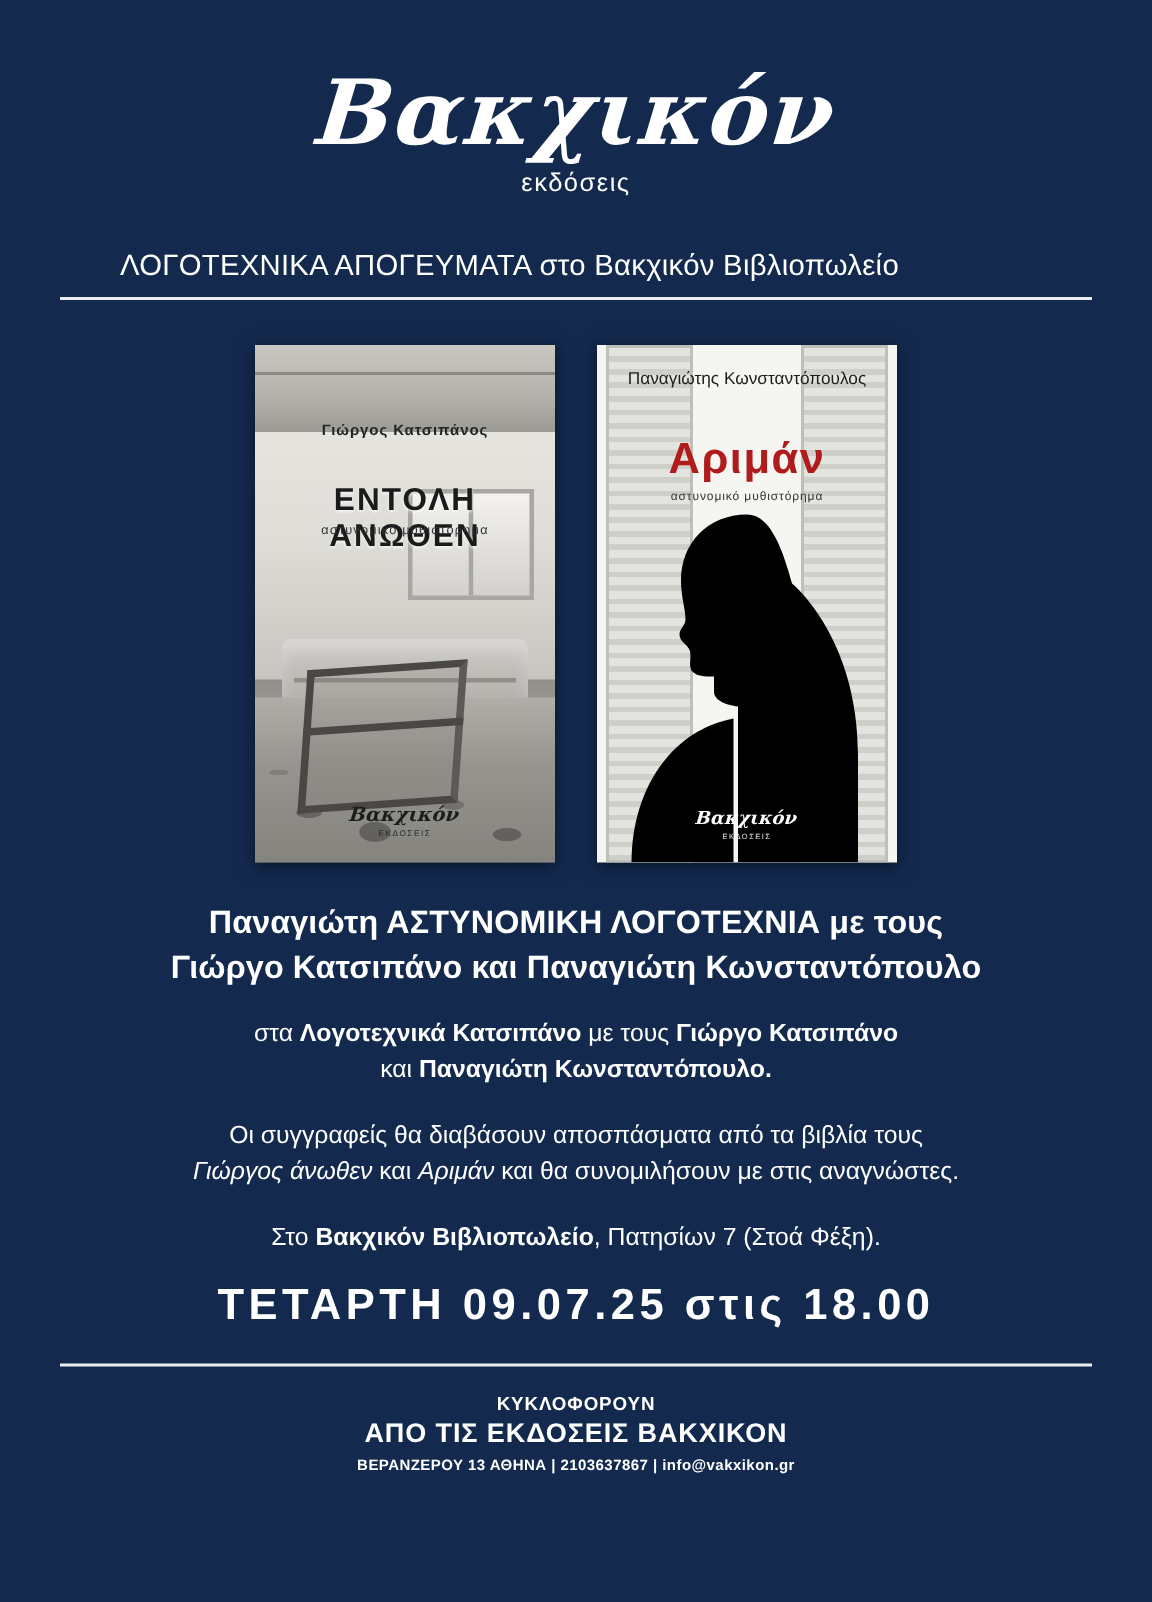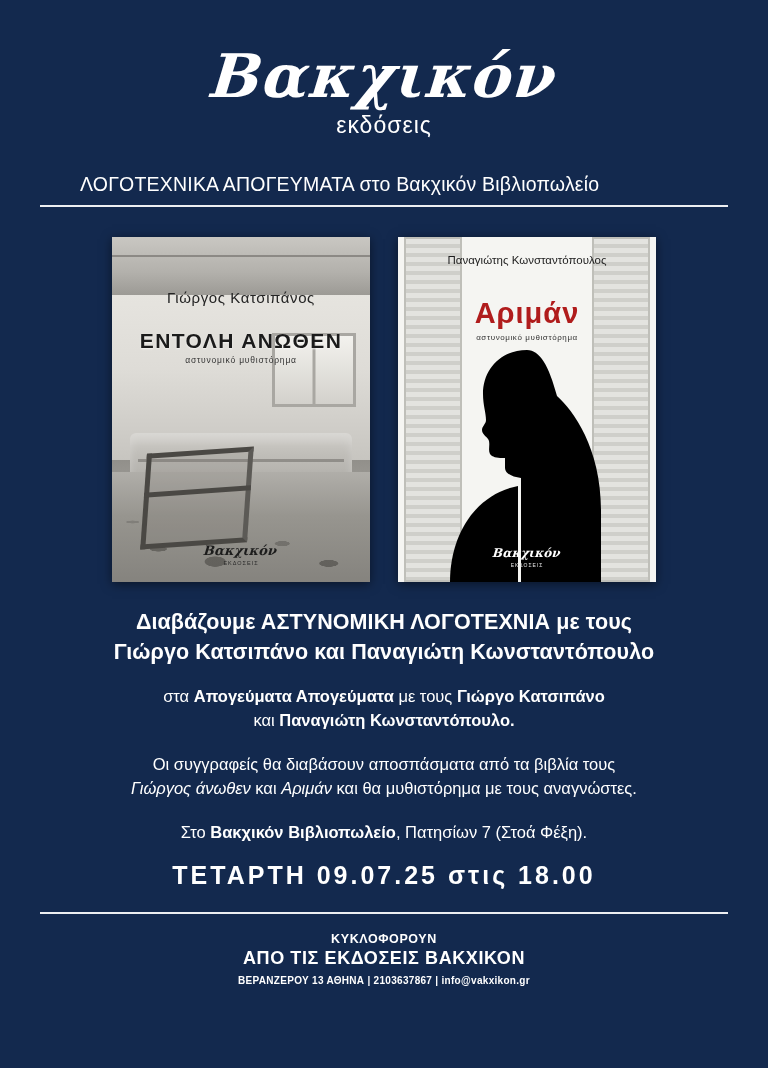--- a/index.html
+++ b/index.html
@@ -40,21 +40,21 @@
     font-weight: 700;
     font-size: 60px;
     letter-spacing: 1px;
     line-height: 1;
     color: #ffffff;
     transform: skewX(-6deg);
     display: inline-block;
   }
   .logo-sub {
     font-family: "Liberation Sans", sans-serif;
-    font-size: 23px;
+    font-size: 17px;
     letter-spacing: 1px;
     margin-top: 6px;
     color: #ffffff;
   }
 
   
   .band {
     width: 100%;
     margin-top: 34px;
     text-align: left;
@@ -76,21 +76,21 @@
   }
 
   
   .covers {
     display: flex;
     justify-content: center;
     gap: 28px;
     margin-top: 30px;
   }
   .cover {
-    width: 258px;
+    width: 200px;
     height: 345px;
     position: relative;
     overflow: hidden;
     box-shadow: 0 2px 10px rgba(0,0,0,0.5);
   }
 
   
   .cover-1 {
     background:
       linear-gradient(180deg, #d8d7d3 0%, #cfcdc9 18%, #b9b7b2 34%, #9f9d98 48%,
@@ -156,23 +156,24 @@
     color: #1b1b1b;
     font-size: 21px;
     font-weight: 700;
     letter-spacing: 1.4px;
     z-index: 4;
     text-shadow: 0 1px 2px rgba(255,255,255,0.7);
   }
   .c1-author {
     position: absolute; top: 52px; left: 0; right: 0; text-align: center;
     color: #242424;
-    font-size: 15px;
+    font-size: 10px;
     letter-spacing: 0.6px;
     z-index: 4;
+    font-weight: bold;
   }
   .c1-sub {
     position: absolute; top: 118px; left: 0; right: 0; text-align: center;
     color: #333333;
     font-size: 8.5px;
     letter-spacing: 0.8px;
     z-index: 4;
   }
   .c1-mark {
     position: absolute; bottom: 16px; left: 0; right: 0; text-align: center;
@@ -252,21 +253,21 @@
     line-height: 1.45;
   }
   .para.second { margin-top: 20px; text-align: center; }
   .para.venue { margin-top: 20px; }
   .b { font-weight: 700; }
   .i { font-style: italic; }
 
   .datetime {
     margin-top: 16px;
     text-align: center;
-    font-size: 25px;
+    font-size: 29px;
     font-weight: 700;
     letter-spacing: 3px;
   }
 
   .rule-bottom {
     height: 2px;
     background: #ffffff;
     width: 100%;
     margin-top: 22px;
     opacity: 0.92;
@@ -343,32 +344,32 @@
       </svg>
       <div class="c2-mark">
         <div class="m-script">Βακχικόν</div>
         <div class="m-sub">ΕΚΔΟΣΕΙΣ</div>
       </div>
     </div>
 
   </div>
 
   <div class="headline">
-    <div>Διαβάζουμε ΑΣΤΥΝΟΜΙΚΗ ΛΟΓΟΤΕΧΝΙΑ με τους</div>
+    <div>Παναγιώτη ΑΣΤΥΝΟΜΙΚΗ ΛΟΓΟΤΕΧΝΙΑ με τους</div>
     <div>Γιώργο Κατσιπάνο και Παναγιώτη Κωνσταντόπουλο</div>
   </div>
 
   <div class="para">
-    <div><span>στα </span><span class="b">Απογεύματα Απογεύματα</span><span> με τους </span><span class="b">Γιώργο Κατσιπάνο</span></div>
+    <div><span>στα </span><span class="b">Λογοτεχνικά Κατσιπάνο</span><span> με τους </span><span class="b">Γιώργο Κατσιπάνο</span></div>
     <div><span>και </span><span class="b">Παναγιώτη Κωνσταντόπουλο.</span></div>
   </div>
 
   <div class="para second">
     <div>Οι συγγραφείς θα διαβάσουν αποσπάσματα από τα βιβλία τους</div>
-    <div><span class="i">Γιώργος άνωθεν</span><span> και </span><span class="i">Αριμάν</span><span> και θα μυθιστόρημα με τους αναγνώστες.</span></div>
+    <div><span class="i">Γιώργος άνωθεν</span><span> και </span><span class="i">Αριμάν</span><span> και θα συνομιλήσουν με στις αναγνώστες.</span></div>
   </div>
 
   <div class="para venue">
     <span>Στο </span><span class="b">Βακχικόν Βιβλιοπωλείο</span><span>, Πατησίων 7 (Στοά Φέξη).</span>
   </div>
 
   <div class="datetime">ΤΕΤΑΡΤΗ 09.07.25 στις 18.00</div>
 
   <div class="rule-bottom"></div>
 

